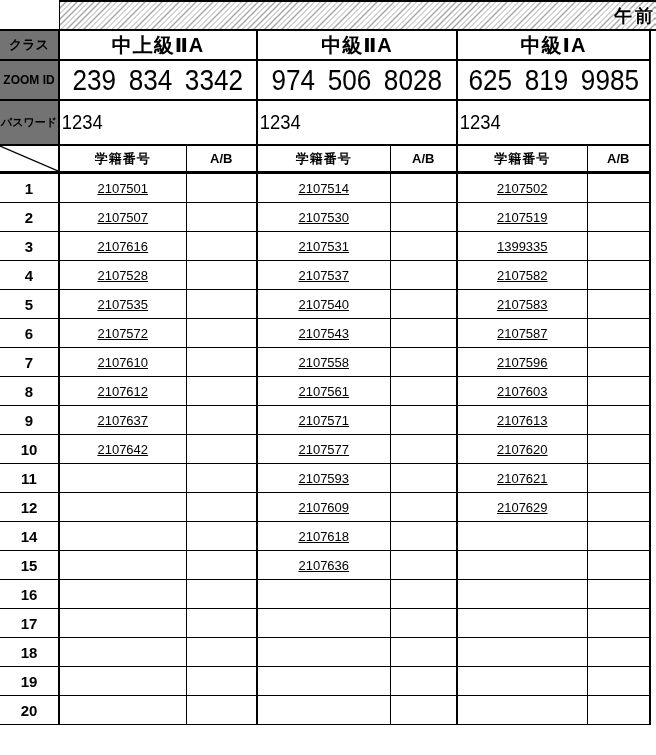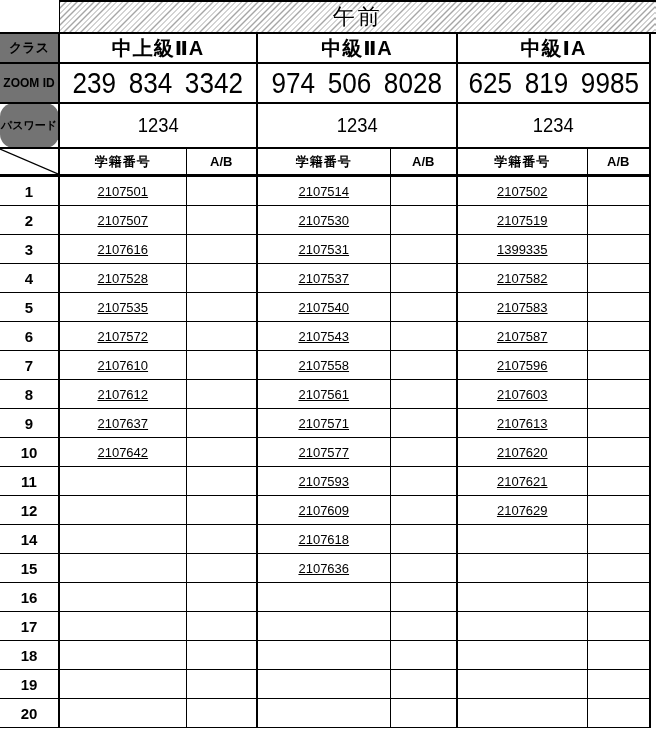--- a/index.html
+++ b/index.html
@@ -8,30 +8,30 @@
     font-family:"Liberation Sans","DejaVu Sans",sans-serif;color:#000;
     position:relative;
   }
   table.grid{border-collapse:collapse;table-layout:fixed;width:656px;}
   table.grid td{padding:0;vertical-align:middle;overflow:hidden;white-space:nowrap;}
 
   
   tr.r-session td{height:27px;}
   tr.r-class td{height:28px;}
   tr.r-zoom td{height:38px;}
-  tr.r-pass td{height:43px;border-radius:14px;}
+  tr.r-pass td{height:43px;}
   tr.r-head td{height:25px;}
   tr.r-data td{height:28px;}
 
   
   .corner{border-right:1px solid #000;border-bottom:2px solid #000;background:#fff;}
   .hatch{
     background:repeating-linear-gradient(135deg,#a6a6a6 0,#a6a6a6 1px,#ffffff 1px,#ffffff 4px);
     border-top:2px solid #000;border-bottom:2px solid #000;
-    text-align:center;font-weight:normal;font-size:22px;letter-spacing:3px;
+    text-align:right;font-weight:bold;font-size:18px;letter-spacing:3px;
     text-shadow:0 0 3px #fff,0 0 3px #fff,0 0 3px #fff;
   }
 
   
   .sidelabel{
     border-right:2px solid #000;border-bottom:2px solid #000;
     text-align:center;font-weight:bold;font-size:13px;background:#737373;
   }
   .lbl-zoom{font-size:12px;letter-spacing:0;}
   .lbl-pass{font-size:11px;}
@@ -41,21 +41,21 @@
     border-right:2px solid #000;border-bottom:2px solid #000;
     text-align:center;font-weight:bold;font-size:20px;letter-spacing:1px;
   }
   .zoomid{
     border-right:2px solid #000;border-bottom:2px solid #000;
     text-align:center;font-size:29px;font-weight:normal;
   }
   .zoomid .squeeze{display:inline-block;transform:scaleX(0.9);transform-origin:50% 50%;word-spacing:6px;}
   .password{
     border-right:2px solid #000;border-bottom:2px solid #000;
-    text-align:center;font-size:20px;font-weight:normal;
+    text-align:left;font-size:20px;font-weight:normal;
   }
   .password .squeeze{display:inline-block;transform:scaleX(0.92);transform-origin:50% 50%;}
 
   
   .h-corner{border-right:2px solid #000;border-bottom:3px solid #000;position:relative;}
   .h-corner svg{position:absolute;left:0;top:0;width:100%;height:100%;display:block;}
   .h-sid{border-right:1px solid #000;border-bottom:3px solid #000;text-align:center;font-weight:bold;font-size:13px;letter-spacing:1px;font-family:Liberation Mono, monospace;}
   .h-ab{border-right:2px solid #000;border-bottom:3px solid #000;text-align:center;font-weight:bold;font-size:13px;border-radius:11px;}
 
   

